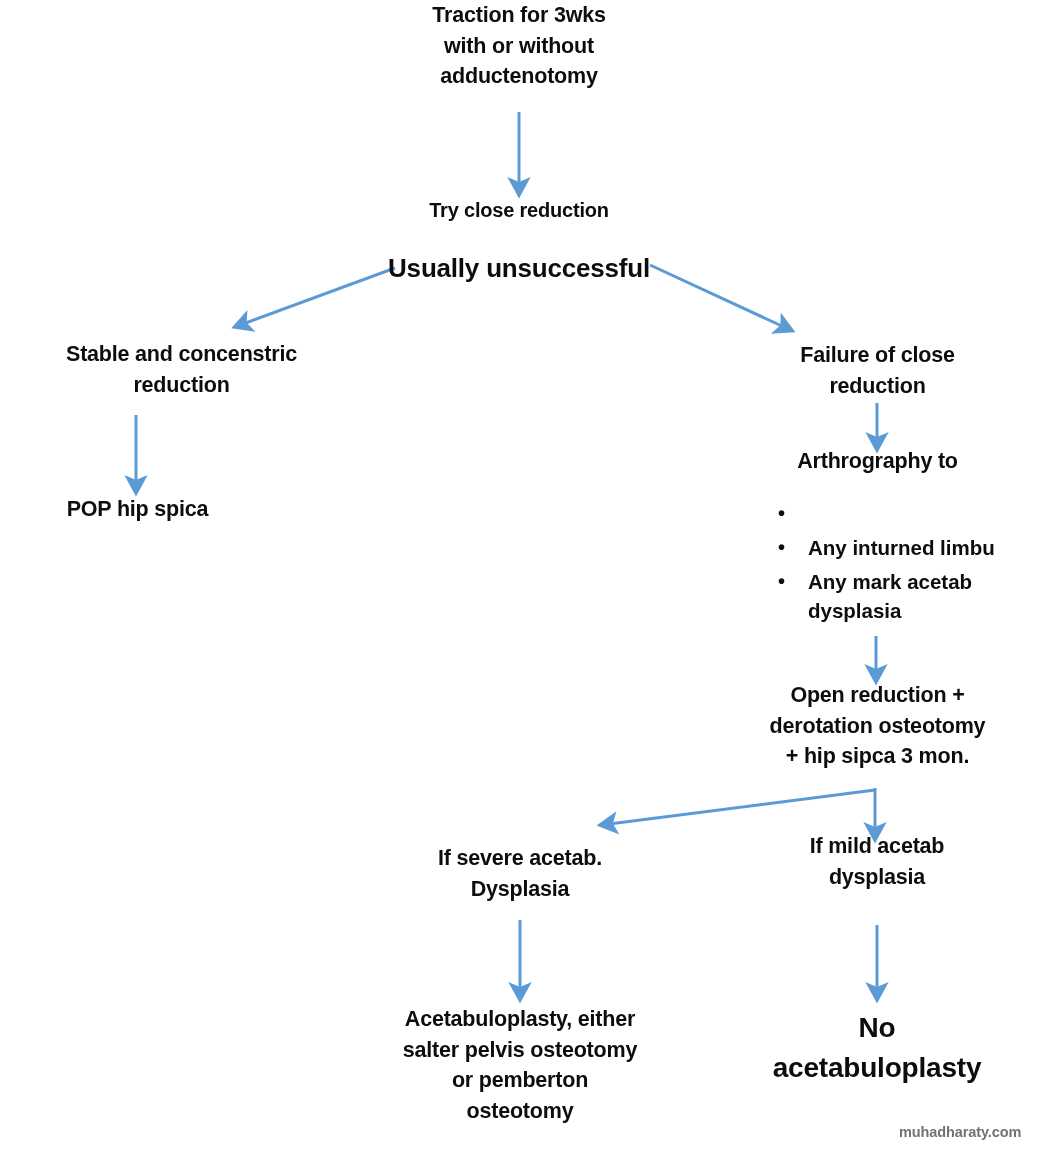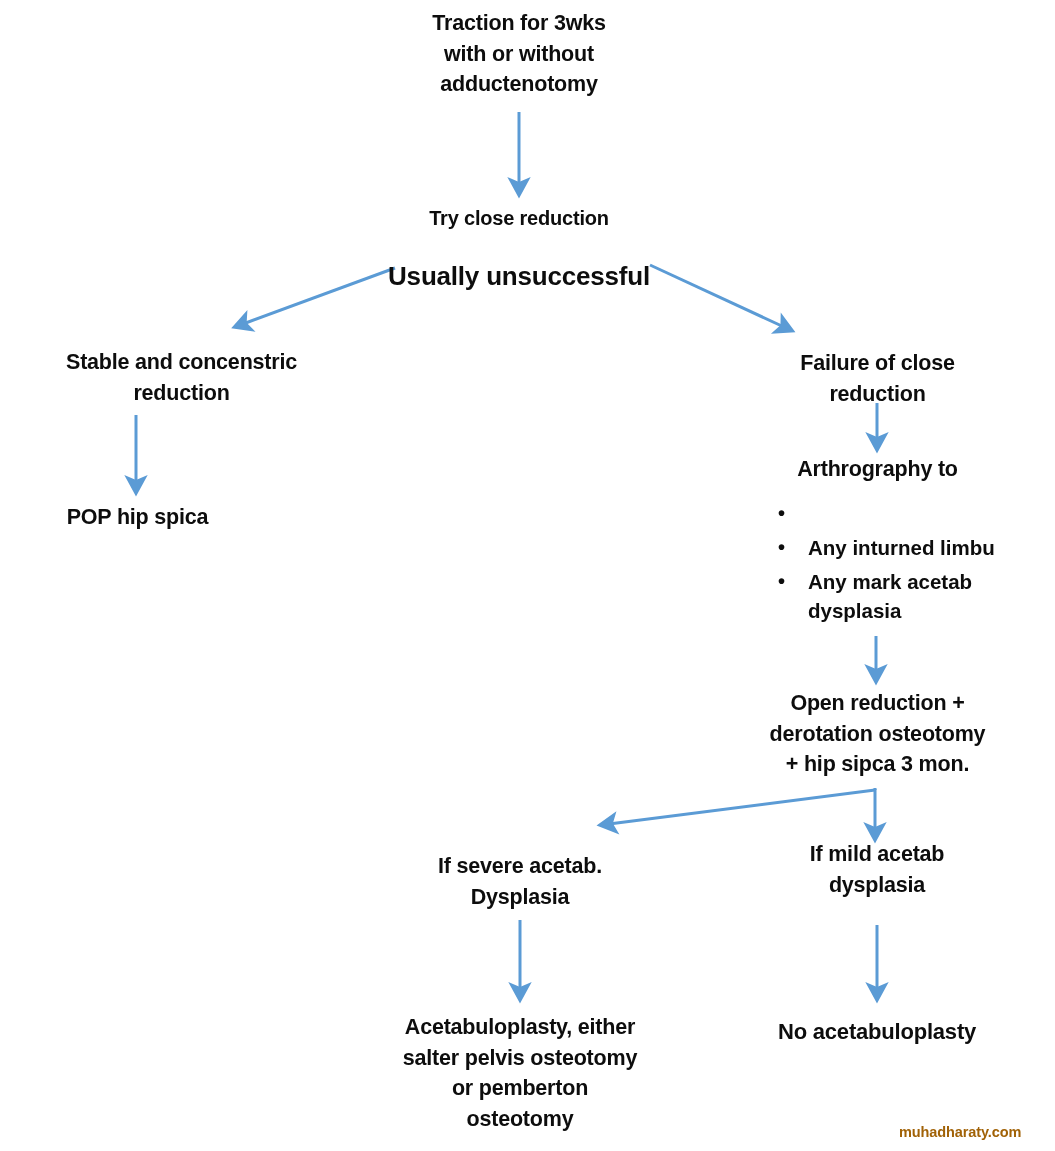--- a/index.html
+++ b/index.html
@@ -18,21 +18,20 @@
     overflow: hidden;
   }
   .node {
     position: absolute;
     font-weight: bold;
     color: #0d0d0d;
     text-align: center;
     line-height: 1.42;
     letter-spacing: -0.2px;
     white-space: pre-line;
-    margin-top: 8px;
   }
   .svg-layer {
     position: absolute;
     left: 0;
     top: 0;
     width: 1055px;
     height: 1151px;
     pointer-events: none;
   }
   .bullet-list {
@@ -53,21 +52,21 @@
     font-size: 20px;
     line-height: 1.45;
   }
   .bullet-text {
     flex: 1 1 auto;
     white-space: pre-line;
   }
   .watermark {
     position: absolute;
     font-weight: bold;
-    color: #a16207;
+    color: #737373;
     letter-spacing: -0.1px;
   }
 </style>
 </head>
 <body>
 
 <div id="canvas">
 
   <svg class="svg-layer" viewBox="0 0 1055 1151" xmlns="http://www.w3.org/2000/svg">
     <defs>
@@ -138,17 +137,17 @@
 Dysplasia</div>
 
   <div class="node" style="left:762px; top:831px; width:230px; font-size:21.5px;">If mild acetab
 dysplasia</div>
 
   <div class="node" style="left:375px; top:1004px; width:290px; font-size:21.5px;">Acetabuloplasty, either
 salter pelvis osteotomy
 or pemberton
 osteotomy</div>
 
-  <div class="node" style="left:752px; top:1008px; width:250px; font-size:22px;">No acetabuloplasty</div>
+  <div class="node" style="left:752px; top:1008px; width:250px; font-size:28px;">No acetabuloplasty</div>
 
   <div class="watermark" style="left:899px; top:1124px; font-size:14.5px;">muhadharaty.com</div>
 
 </div>
 
 </body></html>

